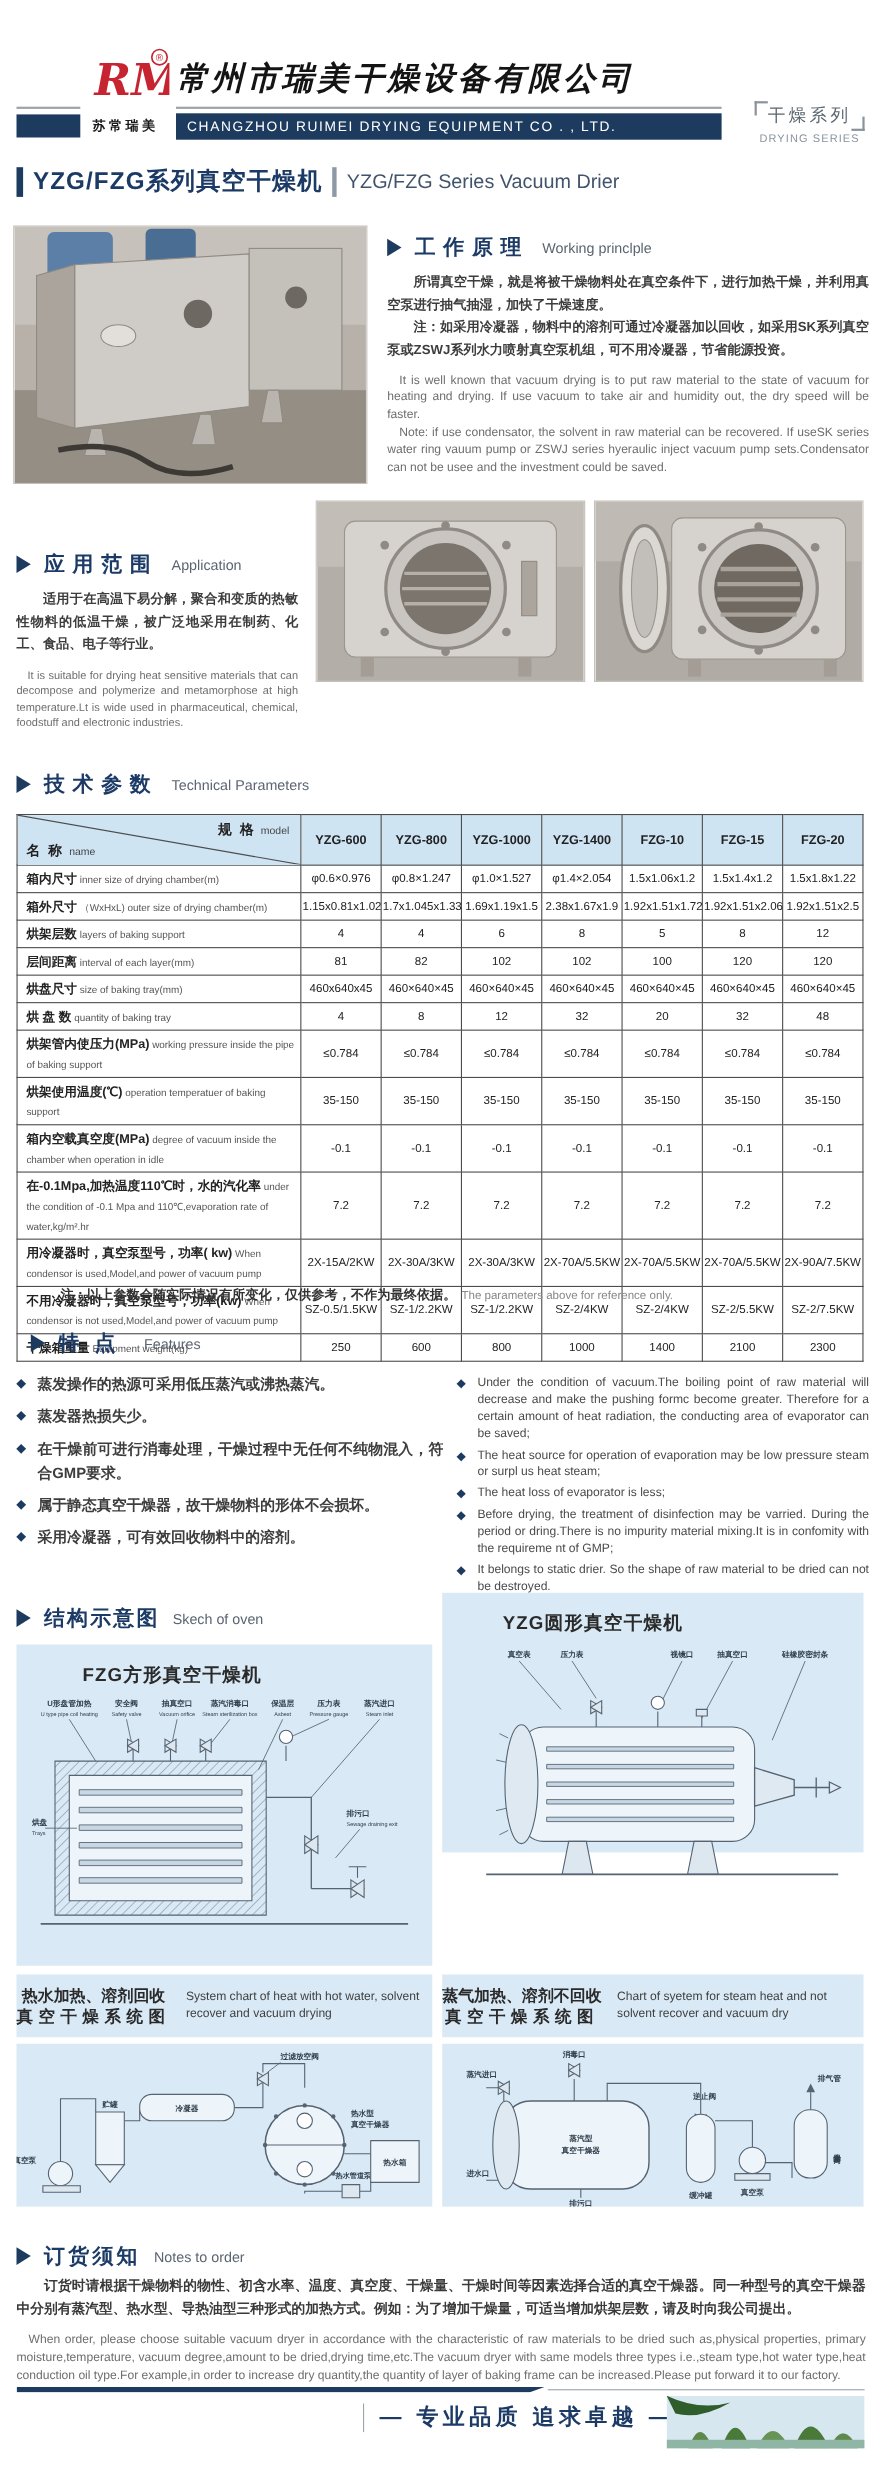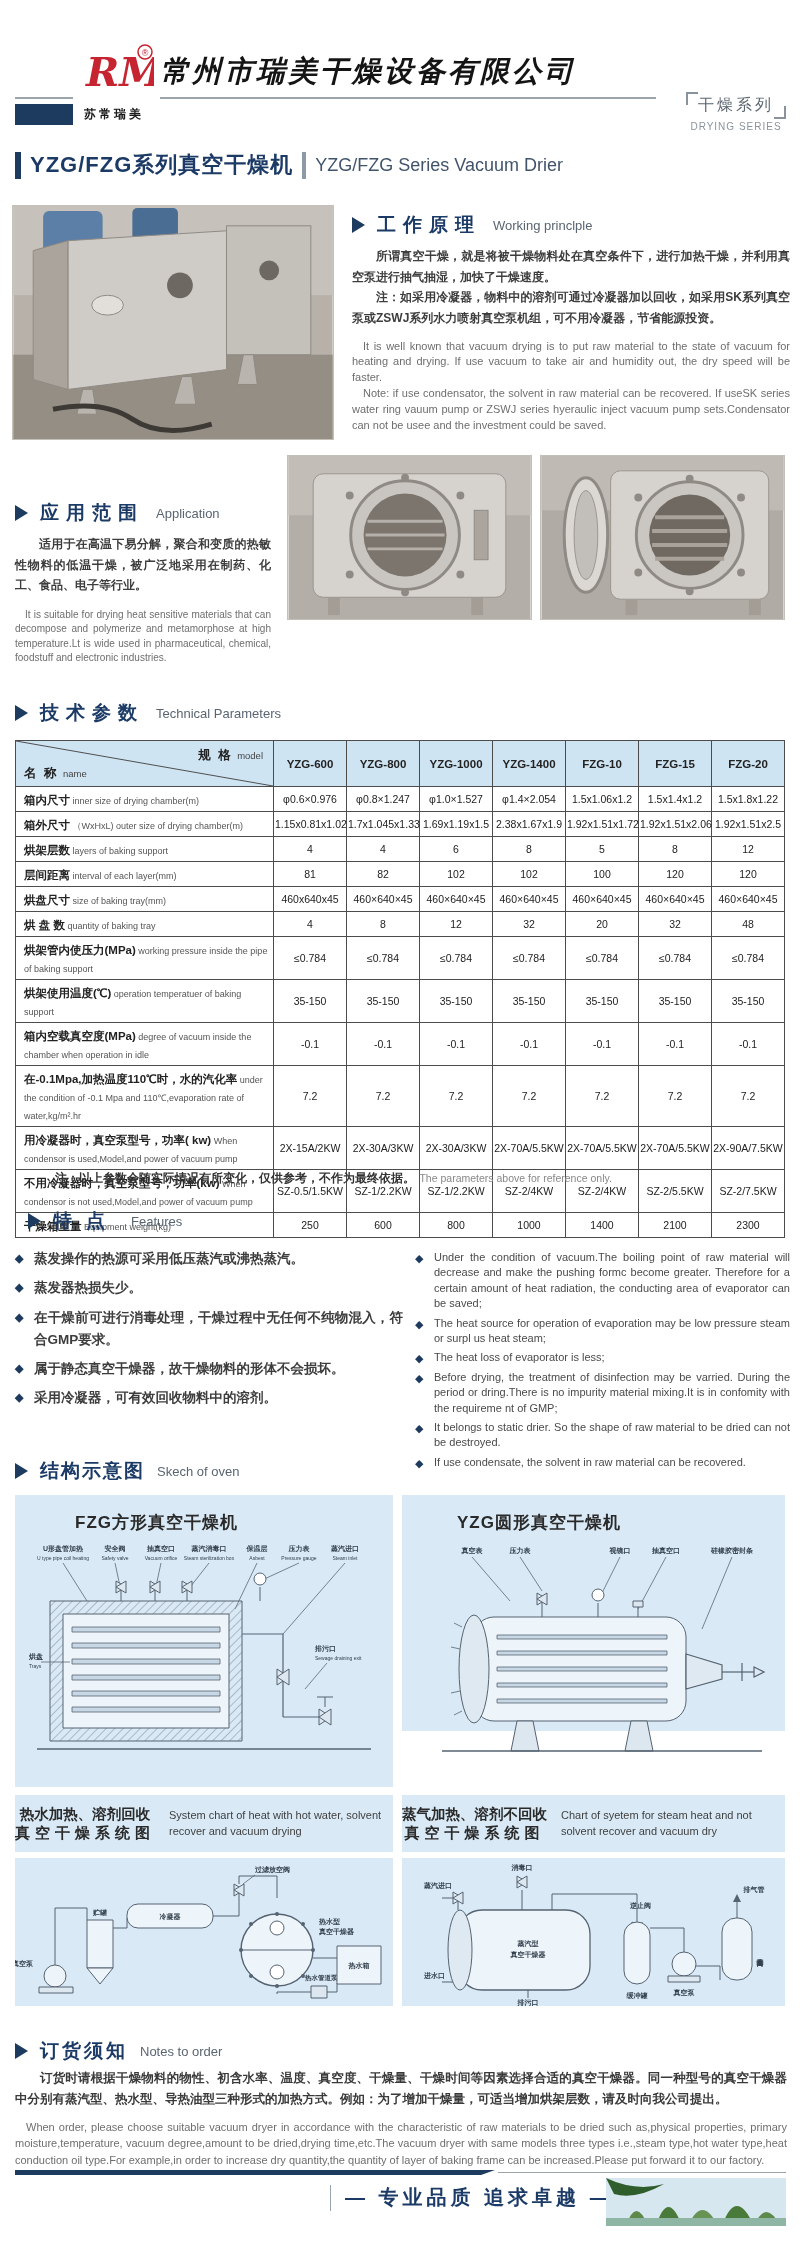--- a/index.html
+++ b/index.html
@@ -105,20 +105,21 @@
       <text x="2" y="44" font-family="DejaVu Serif, serif" font-style="italic" font-weight="bold" font-size="40" fill="#c52430">RM</text>
       <circle cx="61" cy="10" r="7" fill="none" stroke="#c52430" stroke-width="1.5"></circle>
       <text x="61" y="13.5" text-anchor="middle" font-size="9" fill="#c52430">®</text>
     </svg>
     <div class="logo-sub" style="margin-top:4px;">苏常瑞美</div>
   </div>
 
   <div class="abs company-cn" style="left:160px; top:52px;">常州市瑞美干燥设备有限公司</div>
 
   <div class="abs hdr-line" style="left:160px; top:97px; width:496px;"></div>
+  <div class="abs hdr-banner" style="left:160px; top:103px; width:496px; height:24px;">CHANGZHOU RUIMEI DRYING EQUIPMENT CO . , LTD.</div>
 
   <div class="abs series" style="left:686px; top:92px; width:100px;">
     <span class="series-cn">干燥系列</span>
     <div class="series-en">DRYING SERIES</div>
   </div>
 
   <div class="abs title-bar" style="left:15px; top:150px;">
     <span class="vbar-navy"></span>
     <span class="pt-cn">YZG/FZG系列真空干燥机</span>
     <span class="vbar-gray"></span>
@@ -478,21 +479,21 @@
 
       <text x="14" y="120" font-size="7" font-weight="bold">烘盘</text>
       <text x="14" y="129" font-size="5" fill="#55616d">Trays</text>
       <line x1="26" y1="123" x2="55" y2="123" stroke="#5a6774" stroke-width="0.8"></line>
       <text x="300" y="112" font-size="7" font-weight="bold">排污口</text>
       <text x="300" y="121" font-size="5" fill="#55616d">Sewage draining exit</text>
       <line x1="312" y1="124" x2="290" y2="150" stroke="#5a6774" stroke-width="0.8"></line>
     </svg>
   </div>
 
-  <div class="panel abs" style="left:402px; top:1495px; width:383px; height:236px;">
+  <div class="panel abs" style="left:402px; top:1448px; width:383px; height:236px;">
     <div class="panel-title abs" style="left:55px; top:16px;">YZG圆形真空干燥机</div>
     <svg class="diag abs" style="left:0; top:44px;" width="383" height="246" viewBox="0 0 383 246">
       <g font-size="7" text-anchor="middle" font-weight="bold">
         <text x="70" y="14">真空表</text>
         <text x="118" y="14">压力表</text>
         <text x="218" y="14">视镜口</text>
         <text x="264" y="14">抽真空口</text>
         <text x="330" y="14">硅橡胶密封条</text>
       </g>
       <g stroke="#5a6774" stroke-width="0.8" fill="none">

